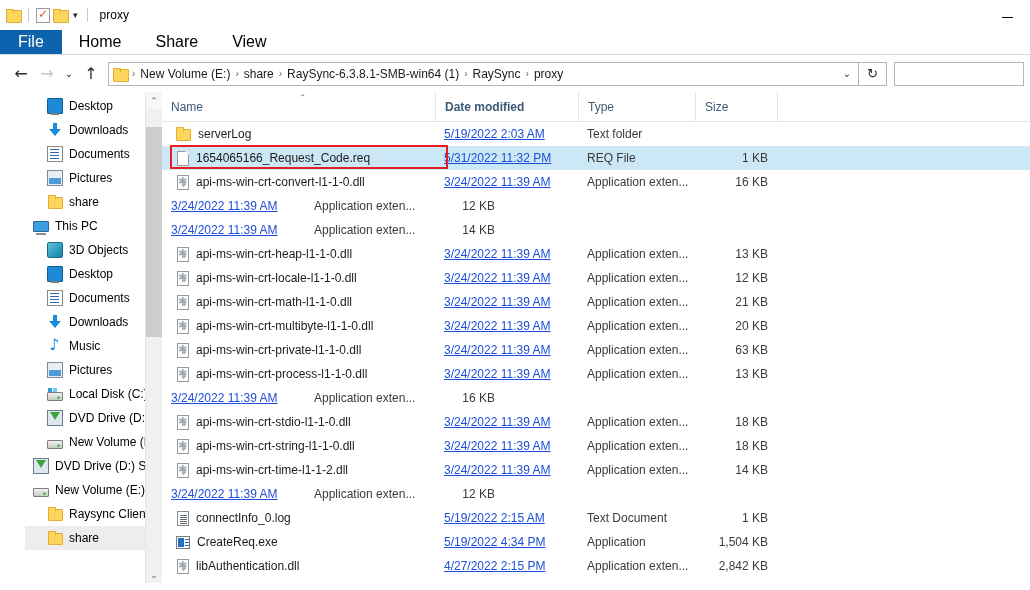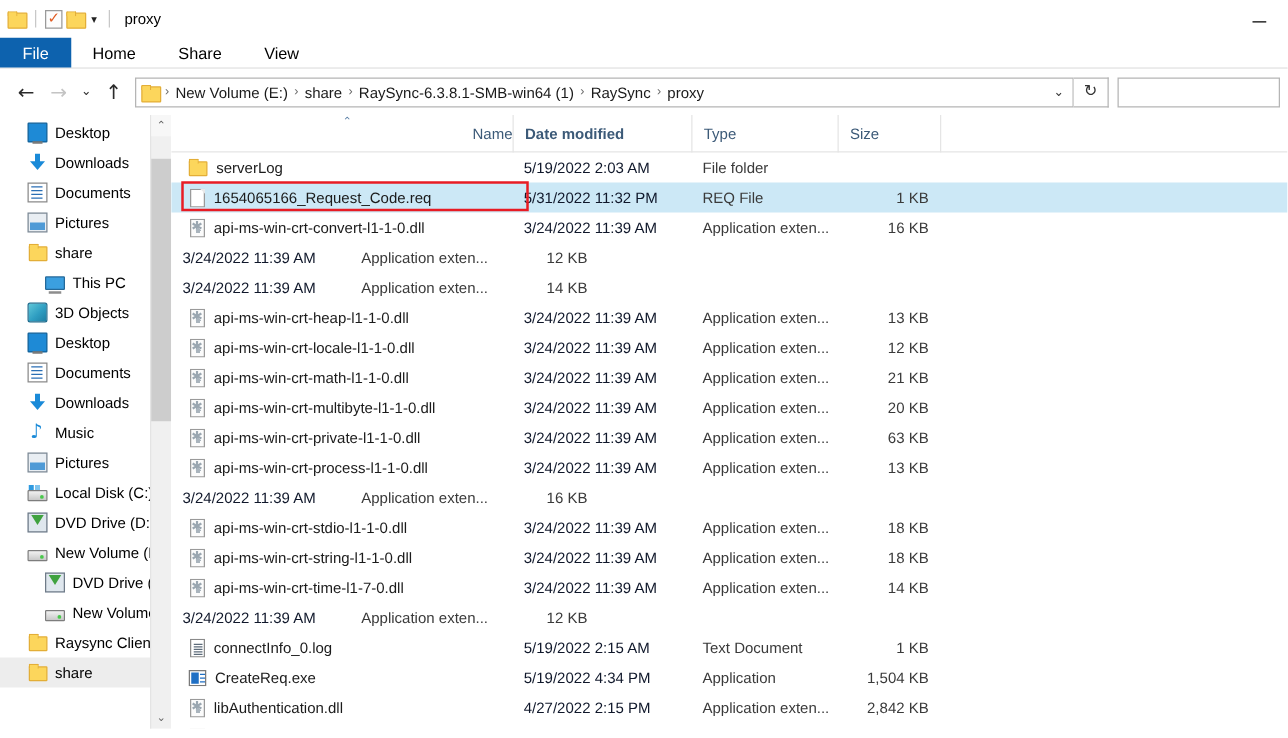--- a/index.html
+++ b/index.html
@@ -49,21 +49,21 @@
   }
   .win-btn .min-glyph { display:block; width:11px; height:1px; background:#000; margin-top:4px;}
 
   
   .ribbon {
     height: 25px; display:flex; align-items:stretch;
     border-bottom:1px solid #dcdcdc; background:#fff;
   }
   .tab {
     padding: 0 17px; display:flex; align-items:center; justify-content:center;
-    font-size:13px; color:#000;
+    font-size:16px; color:#000;
   }
   .tab.file { background:#0d62ae; color:#fff; padding:0 18px; }
 
   
   .addrbar {
     height: 37px; display:flex; align-items:center; gap:0px; padding: 0 6px 0 8px;
     background:#fff;
   }
   .navbtn {
     width:26px; height:26px; display:flex; align-items:center; justify-content:center;
@@ -87,35 +87,35 @@
     font-size:13px; color:#333; background:#fff;
     font-family:"DejaVu Sans", sans-serif;
   }
   .searchbox {
     width:130px; height:24px; border:1px solid #b5b5b5; background:#fff;
     margin-left:7px; display:flex; align-items:center; padding:0 5px;
     font-size:12px; color:#767676;
   }
 
   
-  .content { display:flex; height: 491px; }
+  .content { display:flex; height: 491px; padding-left: 25px; }
 
   
   .navpane {
     width:137px; position:relative; background:#fff; overflow:hidden;
     border-right:none;
   }
   .nav-list { padding-top:2px; }
   .nav-item {
     height:24px; display:flex; align-items:center; padding-right:4px;
     font-size:12px; color:#000; white-space:nowrap;
   }
   .nav-item.hovered { background:#ededed; }
   .nav-item .lbl { overflow:hidden; }
-  .nav-indent-0 { padding-left:8px;margin-left:28px; }
+  .nav-indent-0 { padding-left:8px; }
   .nav-indent-1 { padding-left:22px; }
   .nav-icon { width:16px; height:16px; margin-right:6px; flex:none; position:relative; }
   .pin { margin-left:auto; color:#999; font-size:11px; transform: rotate(45deg); }
 
   
   .i-desktop { background:#1e8ad6; border:1px solid #0f5f97; border-radius:1px; }
   .i-desktop::after{content:"";position:absolute;left:3px;bottom:-2px;width:8px;height:2px;background:#7a7a7a;}
   .i-download { }
   .i-download::before{content:"";position:absolute;left:6px;top:1px;width:4px;height:7px;background:#1a8ad8;}
   .i-download::after{content:"";position:absolute;left:2px;top:7px;width:0;height:0;border-left:6px solid transparent;border-right:6px solid transparent;border-top:7px solid #1a8ad8;}
@@ -158,39 +158,39 @@
   
   .filepane { flex:1; position:relative; background:#fff; overflow:hidden; }
   .colheader {
     height:30px; display:flex; align-items:center;
     border-bottom:1px solid #e5e5e5; background:#fff; position:relative;
   }
   .col {
     font-size:12px; color:#3c5a78; height:30px; display:flex; align-items:center;
     padding-left:9px; border-left:1px solid #e5e5e5; position:relative;
   }
-  .col:first-child { border-left:none;justify-content:flex-end; }
+  .col:first-child { border-left:none; }
   .c-name { width:273px; }
   .c-date { width:143px;font-weight:bold; }
   .c-type { width:117px; }
   .c-size { width:82px; }
   .c-extra { width:60px; }
   .sortcaret {
     position:absolute; left:137px; top:1px; font-size:9px; color:#5a7fa6;
     font-family:"DejaVu Sans", sans-serif;
   }
 
   .rows { position:relative; }
   .row {
     height:24px; display:flex; align-items:center; font-size:12px; color:#1b1b1b;
     position:relative;
   }
   .row.selected { background:#cce8f6; }
   .cell-name { width:273px; display:flex; align-items:center; padding-left:13px; overflow:hidden; white-space:nowrap; }
-  .cell-date { width:143px; padding-left:9px; color:#0f172a; white-space:nowrap; }
+  .cell-date { width:143px; padding-left:9px; color:#1d4ed8; white-space:nowrap;text-decoration:underline; }
   .cell-type { width:117px; padding-left:9px; color:#3a3a3a; white-space:nowrap; overflow:hidden; }
   .cell-size { width:82px; padding-right:9px; text-align:right; color:#3a3a3a; white-space:nowrap; }
   .fic { width:16px; height:16px; margin-right:7px; flex:none; position:relative; }
 
   .f-folder::before{content:"";position:absolute;left:1px;top:3px;width:13px;height:10px;background:#fcd65c;border:1px solid #e3ae37;border-radius:0 1px 1px 1px;}
   .f-folder::after{content:"";position:absolute;left:1px;top:1px;width:6px;height:3px;background:#fcd65c;border:1px solid #e3ae37;border-bottom:none;border-radius:1px 1px 0 0;}
   .f-blank { background:#fff; border:1px solid #9a9a9a; width:12px; height:15px; margin-left:2px; }
   .f-blank::after{content:"";position:absolute;right:-1px;top:-1px;width:0;height:0;border-left:4px solid transparent;border-top:4px solid #e9e9e9;}
   .f-dll { background:#fbfbfb; border:1px solid #9a9a9a; width:12px; height:15px; margin-left:2px; }
   .f-dll::after{content:"";position:absolute;left:1px;top:4px;width:9px;height:9px;
@@ -363,21 +363,21 @@
         <div class="col c-size">Size</div>
         <div class="col c-extra"></div>
       </div>
       <div class="rows" id="file-rows">
           <div class="row">
             <div class="cell-name">
               <span class="fic f-folder"></span>
               <span>serverLog</span>
             </div>
             <div class="cell-date">5/19/2022 2:03 AM</div>
-            <div class="cell-type">File folder</div>
+            <div class="cell-type">Text folder</div>
             <div class="cell-size"></div>
           </div>
           <div class="row selected">
             <div class="cell-name">
               <span class="fic f-blank"></span>
               <span>1654065166_Request_Code.req</span>
             </div>
             <div class="cell-date">5/31/2022 11:32 PM</div>
             <div class="cell-type">REQ File</div>
             <div class="cell-size">1 KB</div>
@@ -475,21 +475,21 @@
               <span class="fic f-dll"></span>
               <span>api-ms-win-crt-string-l1-1-0.dll</span>
             </div>
             <div class="cell-date">3/24/2022 11:39 AM</div>
             <div class="cell-type">Application exten...</div>
             <div class="cell-size">18 KB</div>
           </div>
           <div class="row">
             <div class="cell-name">
               <span class="fic f-dll"></span>
-              <span>api-ms-win-crt-time-l1-7-0.dll</span>
+              <span>api-ms-win-crt-time-l1-1-2.dll</span>
             </div>
             <div class="cell-date">3/24/2022 11:39 AM</div>
             <div class="cell-type">Application exten...</div>
             <div class="cell-size">14 KB</div>
           </div>
           <div class="row">
             <div class="cell-date">3/24/2022 11:39 AM</div>
             <div class="cell-type">Application exten...</div>
             <div class="cell-size">12 KB</div>
           </div>

